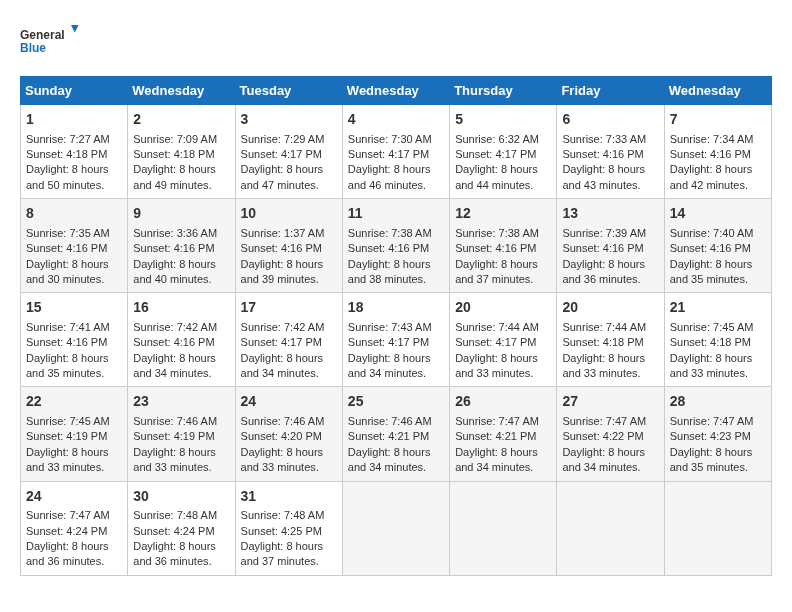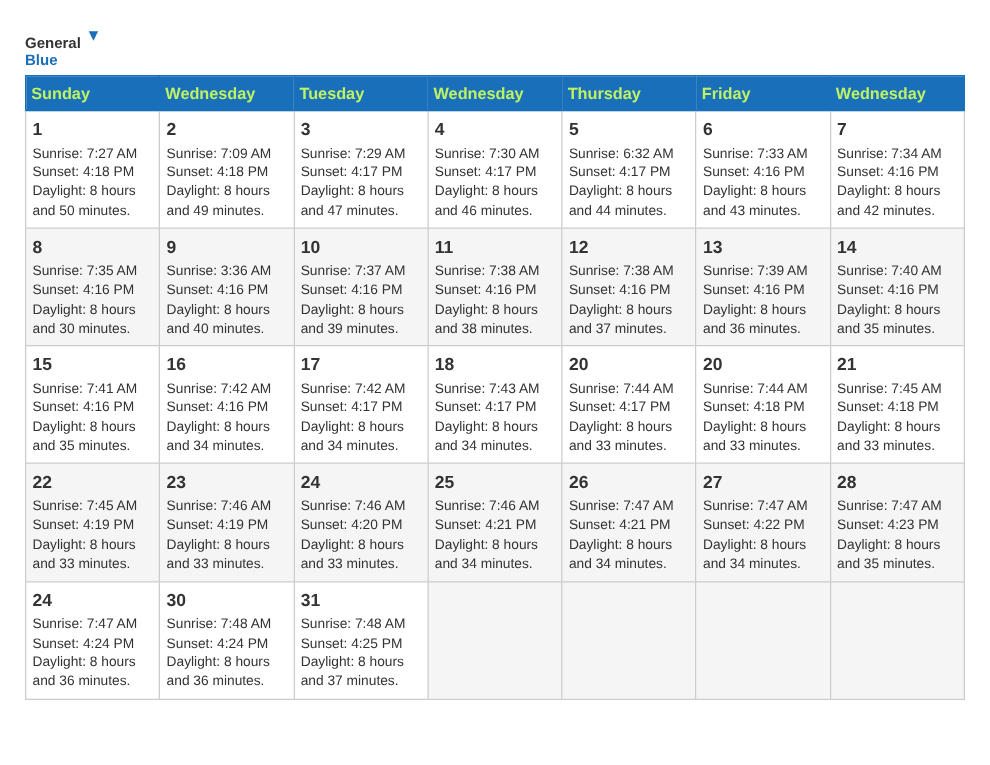--- a/index.html
+++ b/index.html
@@ -7,20 +7,21 @@
       font-family: Arial, sans-serif;
       background: #fff;
       width: 792px;
       min-height: 612px;
       padding: 20px;
     }
     .header {
       display: flex;
       justify-content: space-between;
       align-items: flex-start;
+      margin-bottom: 16px;
     }
     .logo {
       display: flex;
       align-items: center;
       gap: 4px;
     }
     .title-block {
       text-align: right;
     }
     .month-title {
@@ -32,21 +33,21 @@
       font-size: 15px;
       color: #555;
     }
     table {
       width: 100%;
       border-collapse: collapse;
       font-size: 11px;
     }
     thead tr th {
       background: #1a6fba;
-      color: #bef264;
+      color: #ffffff;
       padding: 6px 4px;
       text-align: left;
       font-size: 13px;
       font-weight: bold;
       border: 1px solid #1a6fba;
     }
     tbody tr td {
       vertical-align: top;
       padding: 5px 5px;
       border: 1px solid #ccc;
@@ -104,21 +105,21 @@
         <td><span class="day-num">2</span><span>Sunrise: 7:09 AM</span><br><span>Sunset: 4:18 PM</span><br><span>Daylight: 8 hours and 49 minutes.</span></td>
         <td><span class="day-num">3</span><span>Sunrise: 7:29 AM</span><br><span>Sunset: 4:17 PM</span><br><span>Daylight: 8 hours and 47 minutes.</span></td>
         <td><span class="day-num">4</span><span>Sunrise: 7:30 AM</span><br><span>Sunset: 4:17 PM</span><br><span>Daylight: 8 hours and 46 minutes.</span></td>
         <td><span class="day-num">5</span><span>Sunrise: 6:32 AM</span><br><span>Sunset: 4:17 PM</span><br><span>Daylight: 8 hours and 44 minutes.</span></td>
         <td><span class="day-num">6</span><span>Sunrise: 7:33 AM</span><br><span>Sunset: 4:16 PM</span><br><span>Daylight: 8 hours and 43 minutes.</span></td>
         <td><span class="day-num">7</span><span>Sunrise: 7:34 AM</span><br><span>Sunset: 4:16 PM</span><br><span>Daylight: 8 hours and 42 minutes.</span></td>
       </tr>
       <tr>
         <td><span class="day-num">8</span><span>Sunrise: 7:35 AM</span><br><span>Sunset: 4:16 PM</span><br><span>Daylight: 8 hours and 30 minutes.</span></td>
         <td><span class="day-num">9</span><span>Sunrise: 3:36 AM</span><br><span>Sunset: 4:16 PM</span><br><span>Daylight: 8 hours and 40 minutes.</span></td>
-        <td><span class="day-num">10</span><span>Sunrise: 7:37 AM</span><br><span>Sunset: 4:16 PM</span><br><span>Daylight: 8 hours and 39 minutes.</span></td>
+        <td><span class="day-num">10</span><span>Sunrise: 1:37 AM</span><br><span>Sunset: 4:16 PM</span><br><span>Daylight: 8 hours and 39 minutes.</span></td>
         <td><span class="day-num">11</span><span>Sunrise: 7:38 AM</span><br><span>Sunset: 4:16 PM</span><br><span>Daylight: 8 hours and 38 minutes.</span></td>
         <td><span class="day-num">12</span><span>Sunrise: 7:38 AM</span><br><span>Sunset: 4:16 PM</span><br><span>Daylight: 8 hours and 37 minutes.</span></td>
         <td><span class="day-num">13</span><span>Sunrise: 7:39 AM</span><br><span>Sunset: 4:16 PM</span><br><span>Daylight: 8 hours and 36 minutes.</span></td>
         <td><span class="day-num">14</span><span>Sunrise: 7:40 AM</span><br><span>Sunset: 4:16 PM</span><br><span>Daylight: 8 hours and 35 minutes.</span></td>
       </tr>
       <tr>
         <td><span class="day-num">15</span><span>Sunrise: 7:41 AM</span><br><span>Sunset: 4:16 PM</span><br><span>Daylight: 8 hours and 35 minutes.</span></td>
         <td><span class="day-num">16</span><span>Sunrise: 7:42 AM</span><br><span>Sunset: 4:16 PM</span><br><span>Daylight: 8 hours and 34 minutes.</span></td>
         <td><span class="day-num">17</span><span>Sunrise: 7:42 AM</span><br><span>Sunset: 4:17 PM</span><br><span>Daylight: 8 hours and 34 minutes.</span></td>
         <td><span class="day-num">18</span><span>Sunrise: 7:43 AM</span><br><span>Sunset: 4:17 PM</span><br><span>Daylight: 8 hours and 34 minutes.</span></td>

